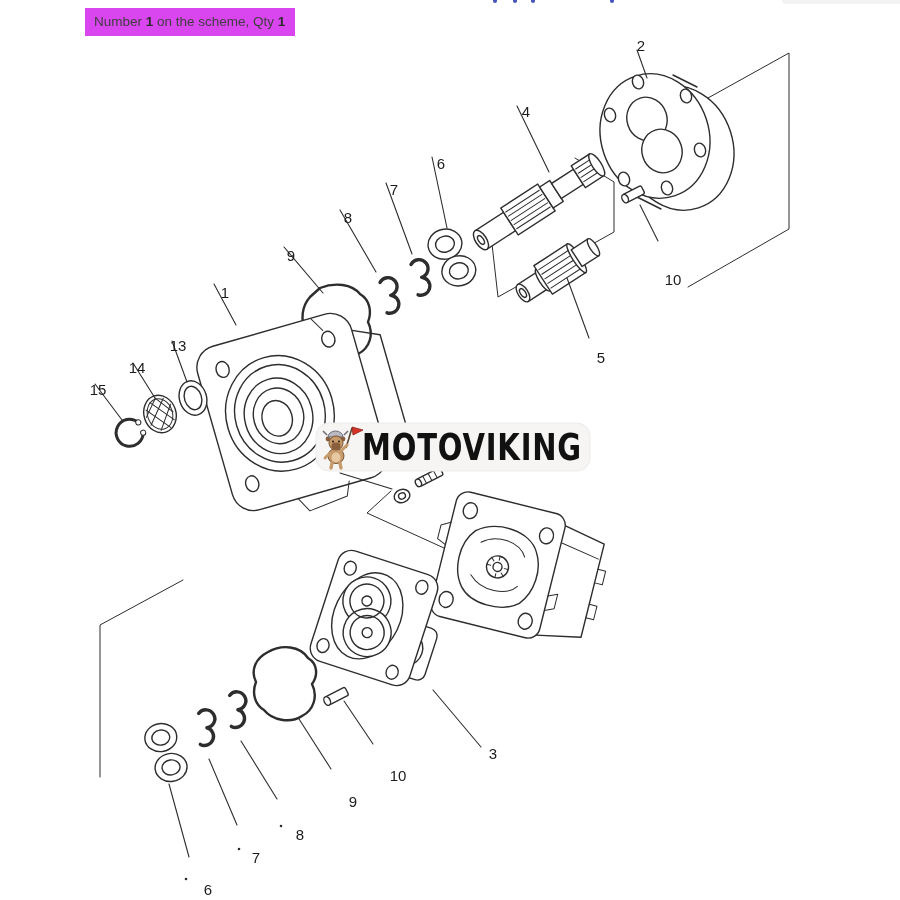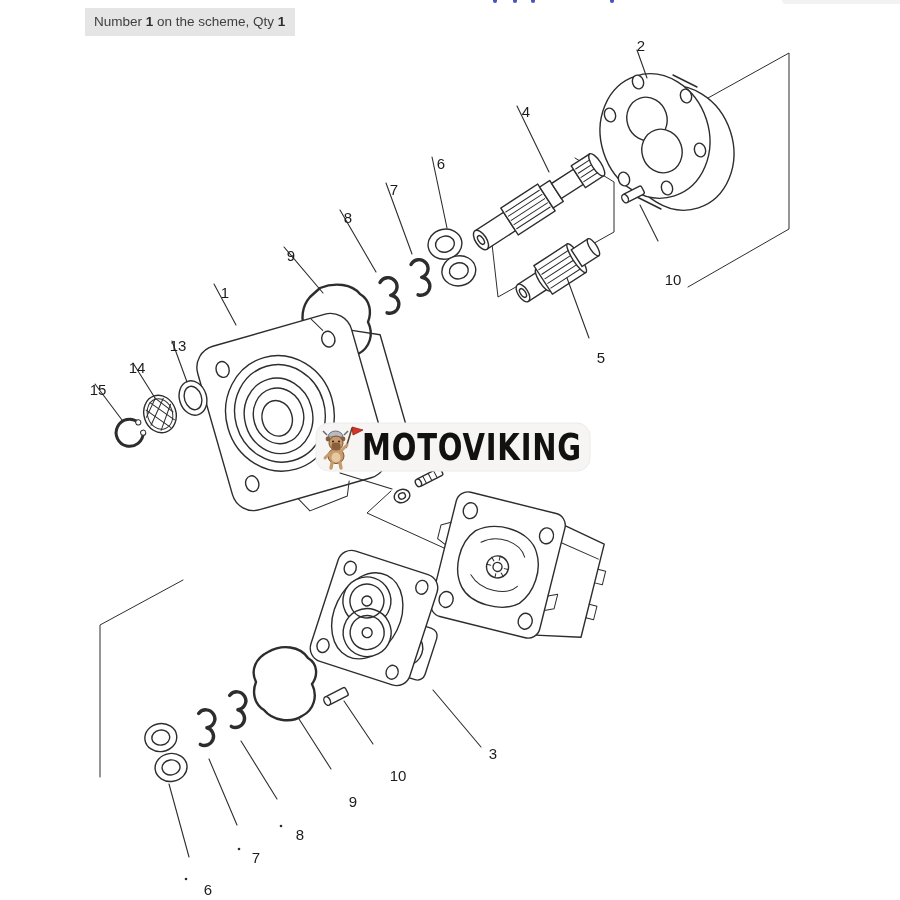--- a/index.html
+++ b/index.html
@@ -2,21 +2,21 @@
 <html><head>
 <meta charset="utf-8">
 <style>
   html,body{margin:0;padding:0;background:#ffffff;}
   body{width:900px;height:900px;position:relative;font-family:"Liberation Sans",sans-serif;overflow:hidden;}
   .stage{position:absolute;inset:0;width:900px;height:900px;}
 
   
   .qty-bar{
     position:absolute;left:85px;top:8px;height:28px;line-height:28px;
-    padding:0 10px 0 9px;background:#e5e5e5;color:#3f3f3f;
+    padding:0 10px 0 9px;background:#d946ef;color:#3f3f3f;
     font-size:13.5px;white-space:nowrap;
   }
   .qty-bar b{font-weight:bold;color:#2c2c2c;}
 
   
   .top-sliver{position:absolute;top:0;right:0;width:118px;height:4px;background:#f3f2f2;border-bottom-left-radius:4px;}
   .link-remnant{position:absolute;top:0;height:3px;width:4px;border-radius:0 0 2px 2px;}
 
   
   svg{position:absolute;left:0;top:0;}

